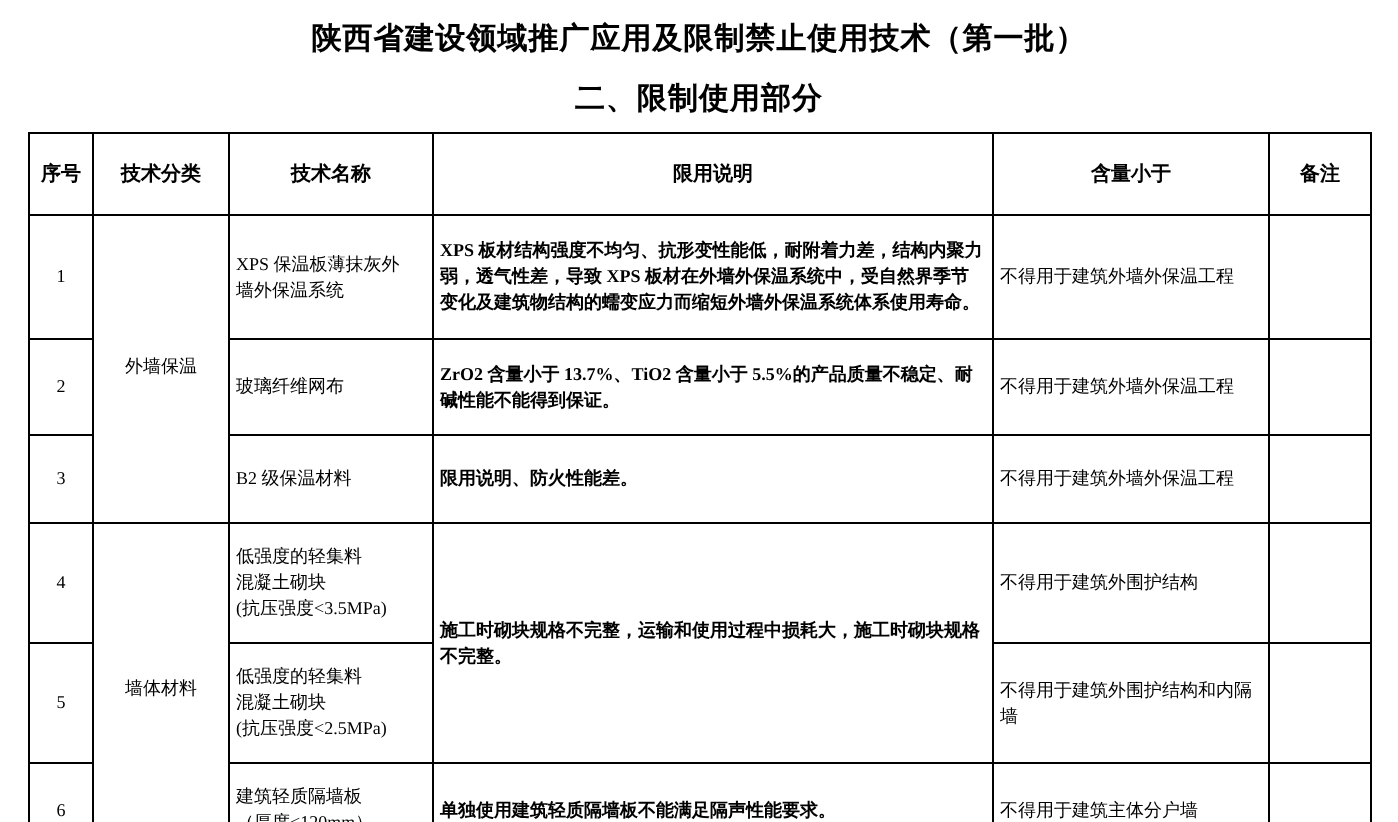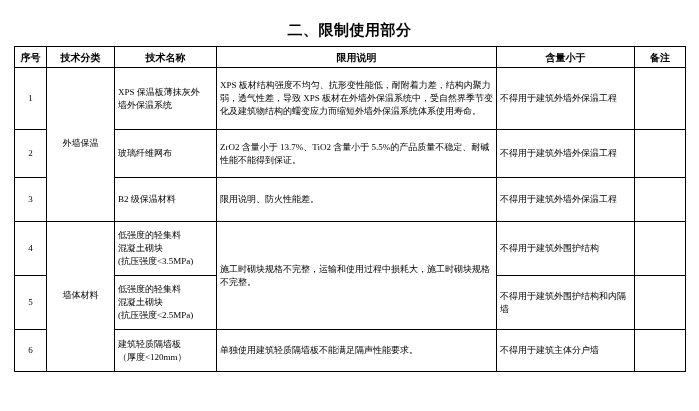--- a/index.html
+++ b/index.html
@@ -40,21 +40,21 @@
   }
   table.main {
     border-collapse: collapse;
     width: 671px;
     table-layout: fixed;
     margin-top: 4px;
   }
   table.main th, table.main td {
     border: 1px solid #000000;
     font-size: 9px;
-    padding: 0 3px;
+    padding: 10px 3px;
     vertical-align: middle;
     line-height: 13px;
   }
   table.main th {
     text-align: center;
     font-weight: bold;
     font-size: 10px;
     height: 20px;
   }
   td.c-num {
@@ -64,20 +64,21 @@
     text-align: center;
     font-family: Liberation Mono, monospace;
   }
   td.c-name {
     text-align: left;
   }
   td.c-desc {
     text-align: left;
     padding-left: 6px;
     padding-right: 6px;
+    font-weight: bold;
   }
   td.c-scope {
     text-align: left;
   }
   td.c-remark {
     text-align: center;
   }
   .nm-line {
     display: block;
   }
@@ -87,20 +88,21 @@
   col.w-desc { width: 280px; }
   col.w-scope { width: 138px; }
   col.w-remark { width: 51px; }
 </style>
 </head>
 <body>
 
 <div class="page">
 
   <div class="title-block">
+    <div class="title-main">陕西省建设领域推广应用及限制禁止使用技术（第一批）</div>
     <div class="title-sub">二、限制使用部分</div>
   </div>
 
   <table class="main">
     <colgroup>
       <col class="w-num">
       <col class="w-cat">
       <col class="w-name">
       <col class="w-desc">
       <col class="w-scope">

